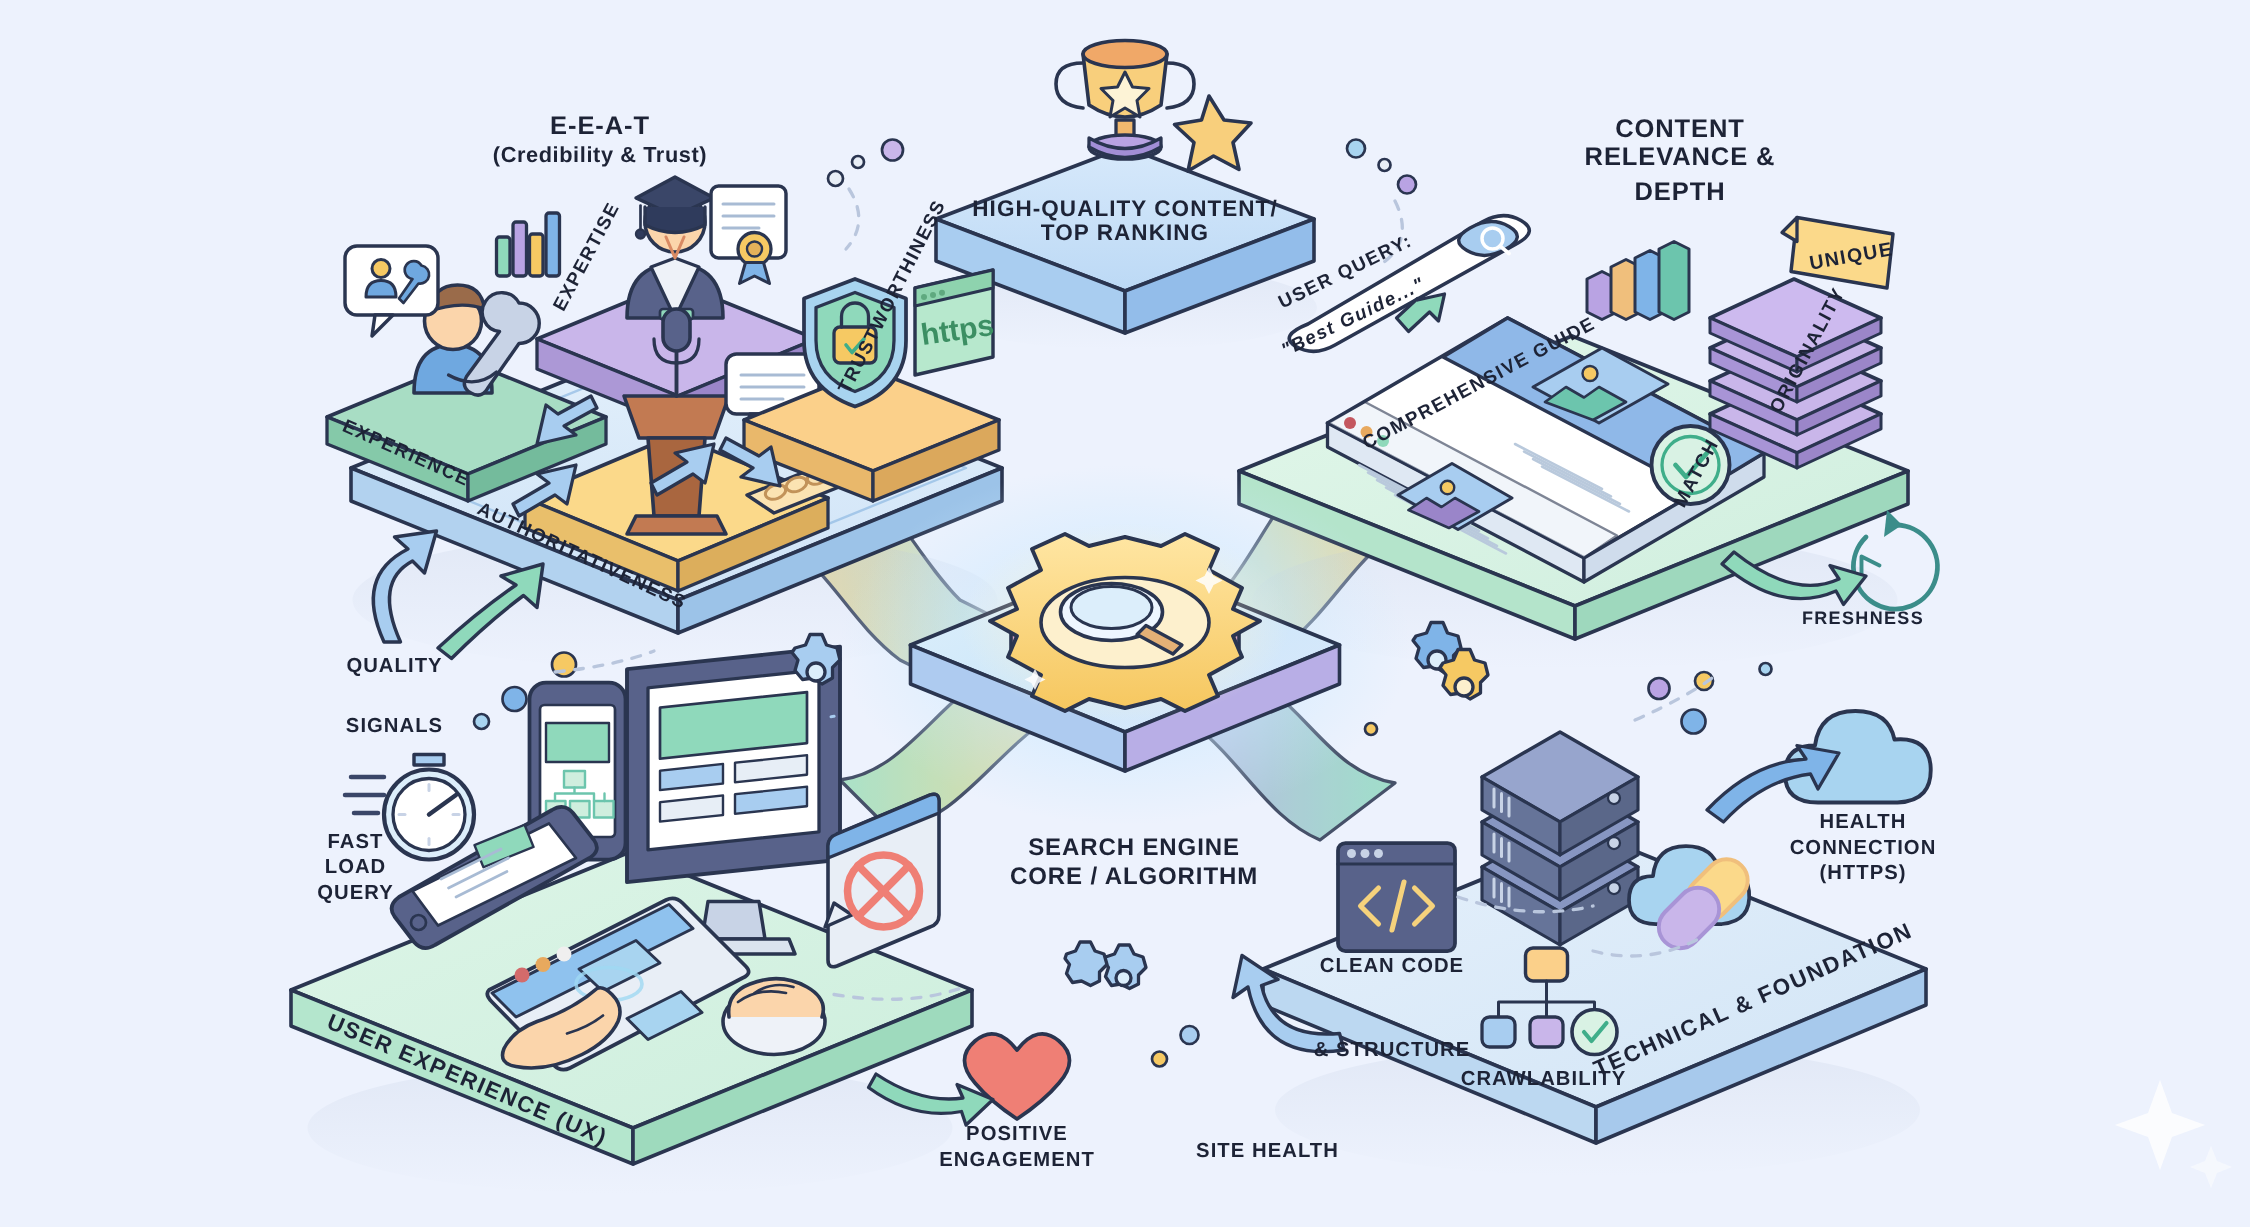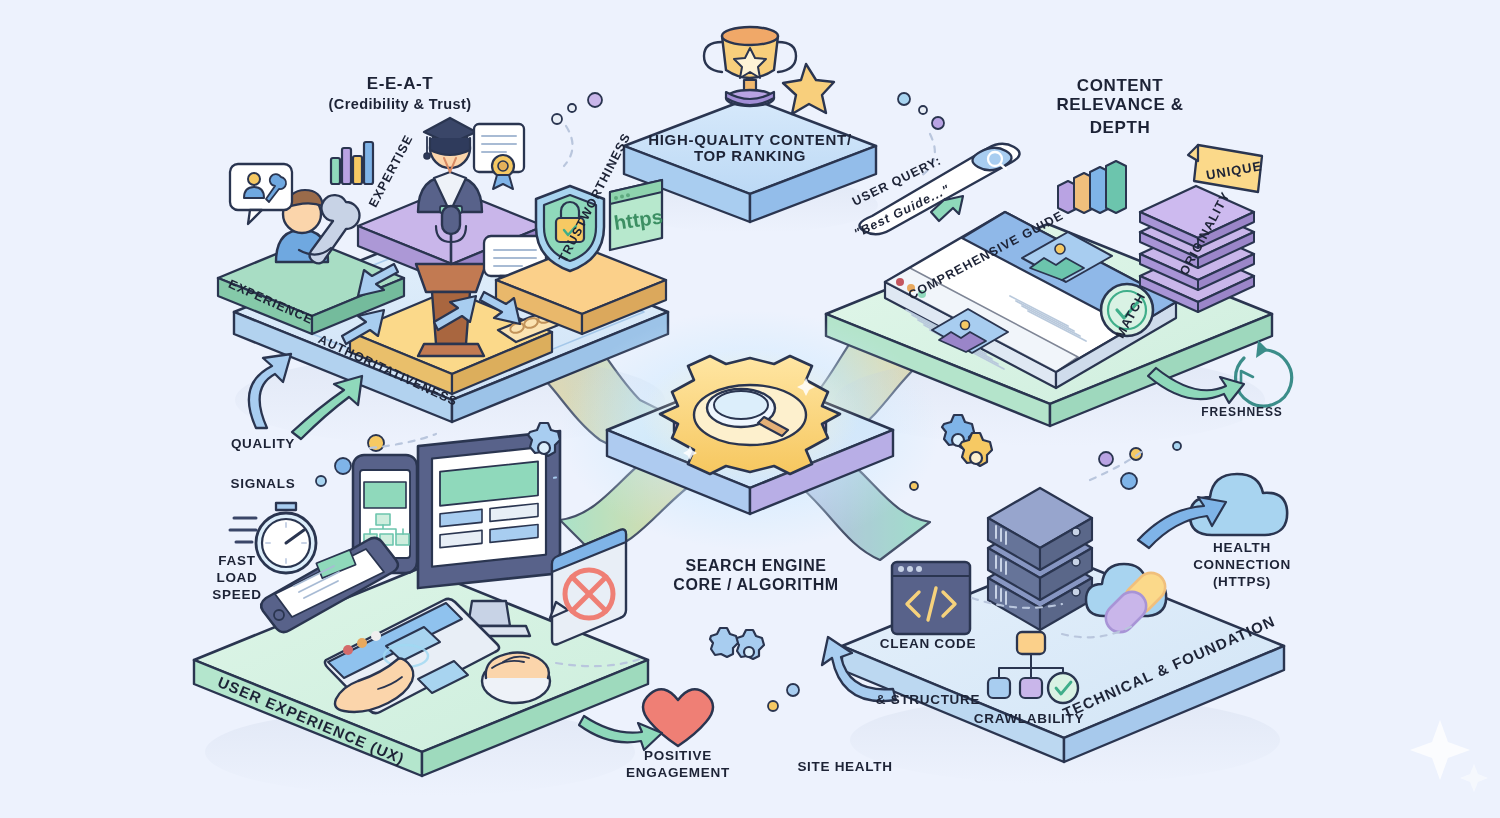--- a/index.html
+++ b/index.html
@@ -658,21 +658,21 @@
 <div class="lbl iso" style="left:1205px;top:168px;transform:rotate(-10deg);font-size:13px;letter-spacing:1px;">UNIQUE</div>
 <div class="lbl iso pill" style="left:1113px;top:334px;transform:rotate(-62deg);">MATCH</div>
 <div class="lbl iso pill" style="left:1177px;top:271px;transform:rotate(-62deg);">ORIGINALITY</div>
 <div class="lbl ctr tiny" style="left:1242px;top:405px;">FRESHNESS</div>
 
 <div class="lbl ctr qlabel" style="left:263px;top:436px;">QUALITY</div>
 <div class="lbl ctr qlabel" style="left:263px;top:476px;">SIGNALS</div>
 
 <div class="lbl ctr qlabel" style="left:237px;top:553px;">FAST</div>
 <div class="lbl ctr qlabel" style="left:237px;top:570px;">LOAD</div>
-<div class="lbl ctr qlabel" style="left:237px;top:587px;">SPEED</div>
+<div class="lbl ctr qlabel" style="left:237px;top:587px;">QUERY</div>
 <div class="lbl ctr qlabel" style="left:678px;top:748px;">POSITIVE</div>
 <div class="lbl ctr qlabel" style="left:678px;top:765px;">ENGAGEMENT</div>
 
 <div class="lbl ctr qlabel" style="left:928px;top:636px;">CLEAN CODE</div>
 <div class="lbl ctr qlabel" style="left:928px;top:653px;margin-top:39px;">&amp; STRUCTURE</div>
 <div class="lbl ctr qlabel" style="left:1029px;top:711px;">CRAWLABILITY</div>
 <div class="lbl ctr qlabel" style="left:1242px;top:540px;">HEALTH</div>
 <div class="lbl ctr qlabel" style="left:1242px;top:557px;">CONNECTION</div>
 <div class="lbl ctr qlabel" style="left:1242px;top:574px;">(HTTPS)</div>
 <div class="lbl ctr qlabel" style="left:845px;top:759px;">SITE HEALTH</div>

